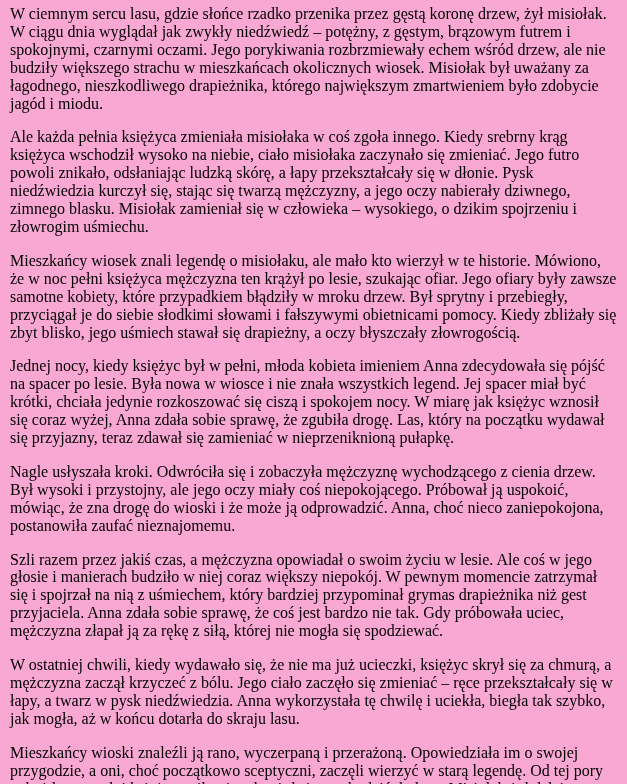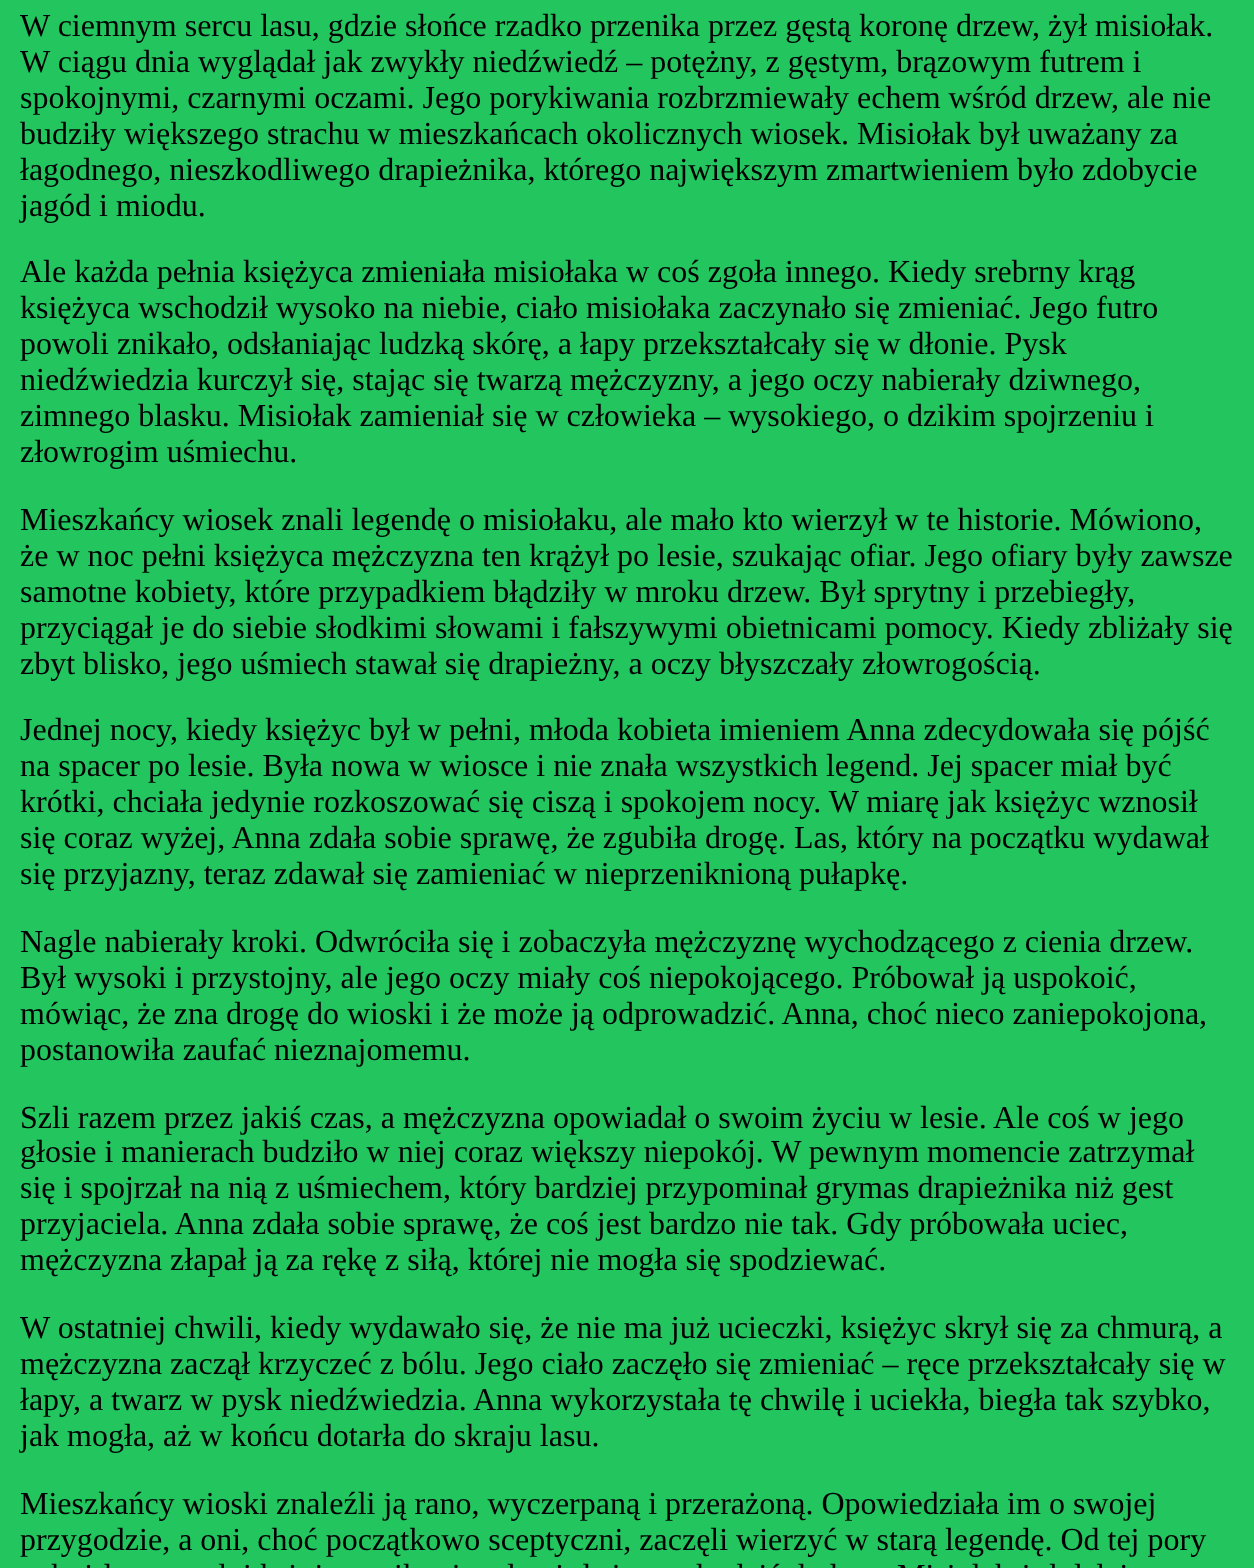--- a/index.html
+++ b/index.html
@@ -7,21 +7,21 @@
     padding: 0;
     background: #ffffff;
   }
   .page {
     position: relative;
     width: 627px;
     height: 784px;
     box-sizing: border-box;
     padding: 5px 10px 0 10px;
     overflow: hidden;
-    background: #22c55e;
+    background: #f9a8d4;
     font-family: "Liberation Serif", "DejaVu Serif", serif;
     font-size: 16px;
     line-height: 17.9px;
     color: #000000;
     -webkit-font-smoothing: antialiased;
   }
   .page p {
     margin: 0 0 16px 0;
     padding: 0;
     text-align: left;
@@ -29,17 +29,17 @@
   }
 </style>
 </head>
 <body>
 
 <main class="page">
   <p>W ciemnym sercu lasu, gdzie słońce rzadko przenika przez gęstą koronę drzew, żył misiołak. W ciągu dnia wyglądał jak zwykły niedźwiedź – potężny, z gęstym, brązowym futrem i spokojnymi, czarnymi oczami. Jego porykiwania rozbrzmiewały echem wśród drzew, ale nie budziły większego strachu w mieszkańcach okolicznych wiosek. Misiołak był uważany za łagodnego, nieszkodliwego drapieżnika, którego największym zmartwieniem było zdobycie jagód i miodu.</p>
   <p>Ale każda pełnia księżyca zmieniała misiołaka w coś zgoła innego. Kiedy srebrny krąg księżyca wschodził wysoko na niebie, ciało misiołaka zaczynało się zmieniać. Jego futro powoli znikało, odsłaniając ludzką skórę, a łapy przekształcały się w dłonie. Pysk niedźwiedzia kurczył się, stając się twarzą mężczyzny, a jego oczy nabierały dziwnego, zimnego blasku. Misiołak zamieniał się w człowieka – wysokiego, o dzikim spojrzeniu i złowrogim uśmiechu.</p>
   <p>Mieszkańcy wiosek znali legendę o misiołaku, ale mało kto wierzył w te historie. Mówiono, że w noc pełni księżyca mężczyzna ten krążył po lesie, szukając ofiar. Jego ofiary były zawsze samotne kobiety, które przypadkiem błądziły w mroku drzew. Był sprytny i przebiegły, przyciągał je do siebie słodkimi słowami i fałszywymi obietnicami pomocy. Kiedy zbliżały się zbyt blisko, jego uśmiech stawał się drapieżny, a oczy błyszczały złowrogością.</p>
   <p>Jednej nocy, kiedy księżyc był w pełni, młoda kobieta imieniem Anna zdecydowała się pójść na spacer po lesie. Była nowa w wiosce i nie znała wszystkich legend. Jej spacer miał być krótki, chciała jedynie rozkoszować się ciszą i spokojem nocy. W miarę jak księżyc wznosił się coraz wyżej, Anna zdała sobie sprawę, że zgubiła drogę. Las, który na początku wydawał się przyjazny, teraz zdawał się zamieniać w nieprzeniknioną pułapkę.</p>
-  <p>Nagle nabierały kroki. Odwróciła się i zobaczyła mężczyznę wychodzącego z cienia drzew. Był wysoki i przystojny, ale jego oczy miały coś niepokojącego. Próbował ją uspokoić, mówiąc, że zna drogę do wioski i że może ją odprowadzić. Anna, choć nieco zaniepokojona, postanowiła zaufać nieznajomemu.</p>
+  <p>Nagle usłyszała kroki. Odwróciła się i zobaczyła mężczyznę wychodzącego z cienia drzew. Był wysoki i przystojny, ale jego oczy miały coś niepokojącego. Próbował ją uspokoić, mówiąc, że zna drogę do wioski i że może ją odprowadzić. Anna, choć nieco zaniepokojona, postanowiła zaufać nieznajomemu.</p>
   <p>Szli razem przez jakiś czas, a mężczyzna opowiadał o swoim życiu w lesie. Ale coś w jego głosie i manierach budziło w niej coraz większy niepokój. W pewnym momencie zatrzymał się i spojrzał na nią z uśmiechem, który bardziej przypominał grymas drapieżnika niż gest przyjaciela. Anna zdała sobie sprawę, że coś jest bardzo nie tak. Gdy próbowała uciec, mężczyzna złapał ją za rękę z siłą, której nie mogła się spodziewać.</p>
   <p>W ostatniej chwili, kiedy wydawało się, że nie ma już ucieczki, księżyc skrył się za chmurą, a mężczyzna zaczął krzyczeć z bólu. Jego ciało zaczęło się zmieniać – ręce przekształcały się w łapy, a twarz w pysk niedźwiedzia. Anna wykorzystała tę chwilę i uciekła, biegła tak szybko, jak mogła, aż w końcu dotarła do skraju lasu.</p>
   <p>Mieszkańcy wioski znaleźli ją rano, wyczerpaną i przerażoną. Opowiedziała im o swojej przygodzie, a oni, choć początkowo sceptyczni, zaczęli wierzyć w starą legendę. Od tej pory w każdą noc pełni księżyca nikt nie odważył się wychodzić do lasu. Misiołak żył dalej, samotny i przeklęty, zamieniając się w potwora, który terroryzował las każdej pełni księżyca.</p>
 </main>
 
 </body></html>

